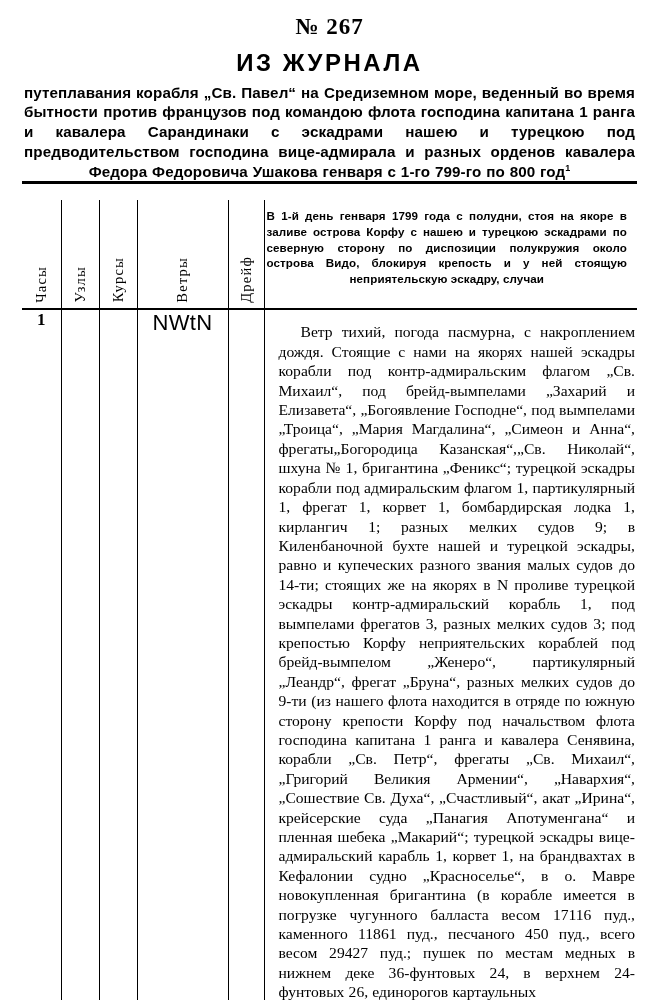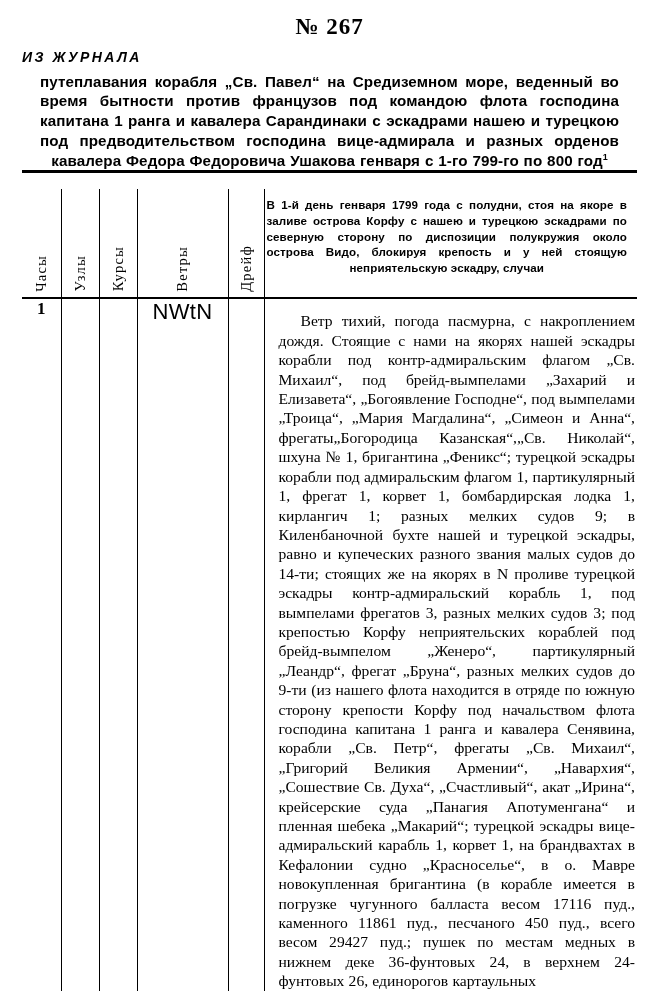--- a/index.html
+++ b/index.html
@@ -28,36 +28,36 @@
   .doc-number {
     text-align: center;
     font-family: "Liberation Serif", "DejaVu Serif", serif;
     font-size: 23px;
     font-weight: 700;
     letter-spacing: 1px;
     margin: 14px 0 0 0;
     line-height: 1.1;
   }
   .doc-kind {
+    text-align: center;
     font-family: "Liberation Sans", "DejaVu Sans", sans-serif;
-    font-size: 14px;
+    font-size: 24px;
     font-weight: 700;
     letter-spacing: 2.5px;
     margin: 11px 0 6px 0;
     line-height: 1.1;
-    font-style: italic;
   }
   .doc-subtitle {
     font-family: "Liberation Sans", "DejaVu Sans", sans-serif;
     font-size: 15.2px;
     font-weight: 700;
     line-height: 1.30;
     text-align: justify;
     text-align-last: center;
-    margin: 0 18px;
+    margin: 0 2px;
     letter-spacing: 0.1px;
     word-spacing: 0.5px;
   }
   .doc-subtitle sup {
     font-size: 9px;
     font-weight: 700;
     vertical-align: super;
     line-height: 0;
   }
 

